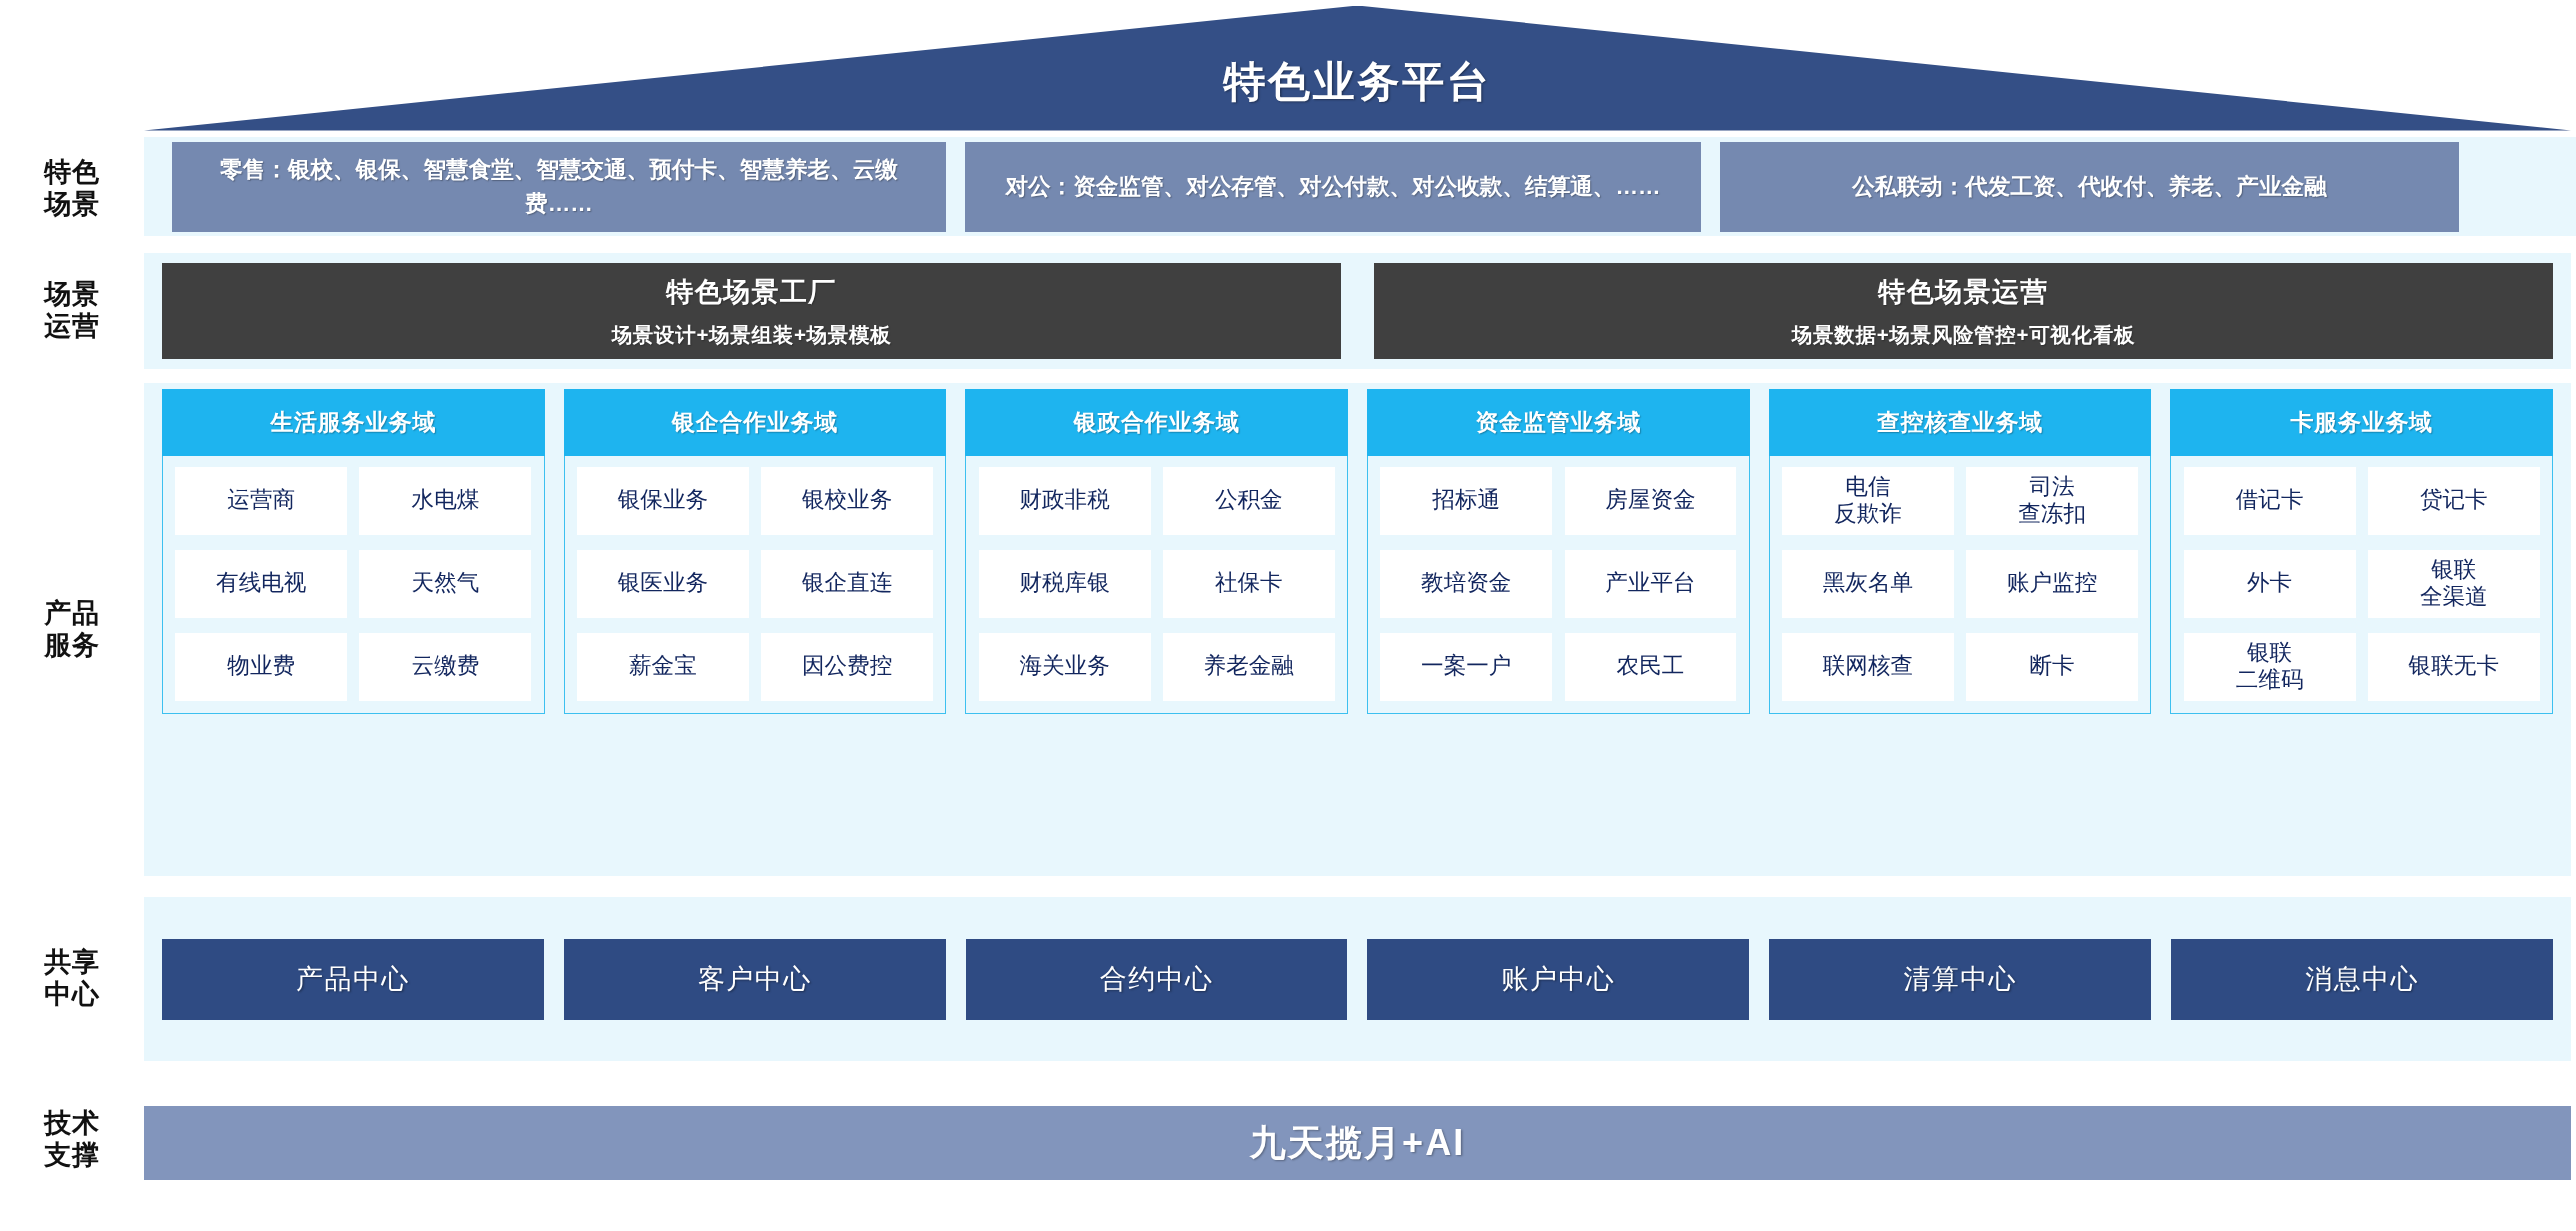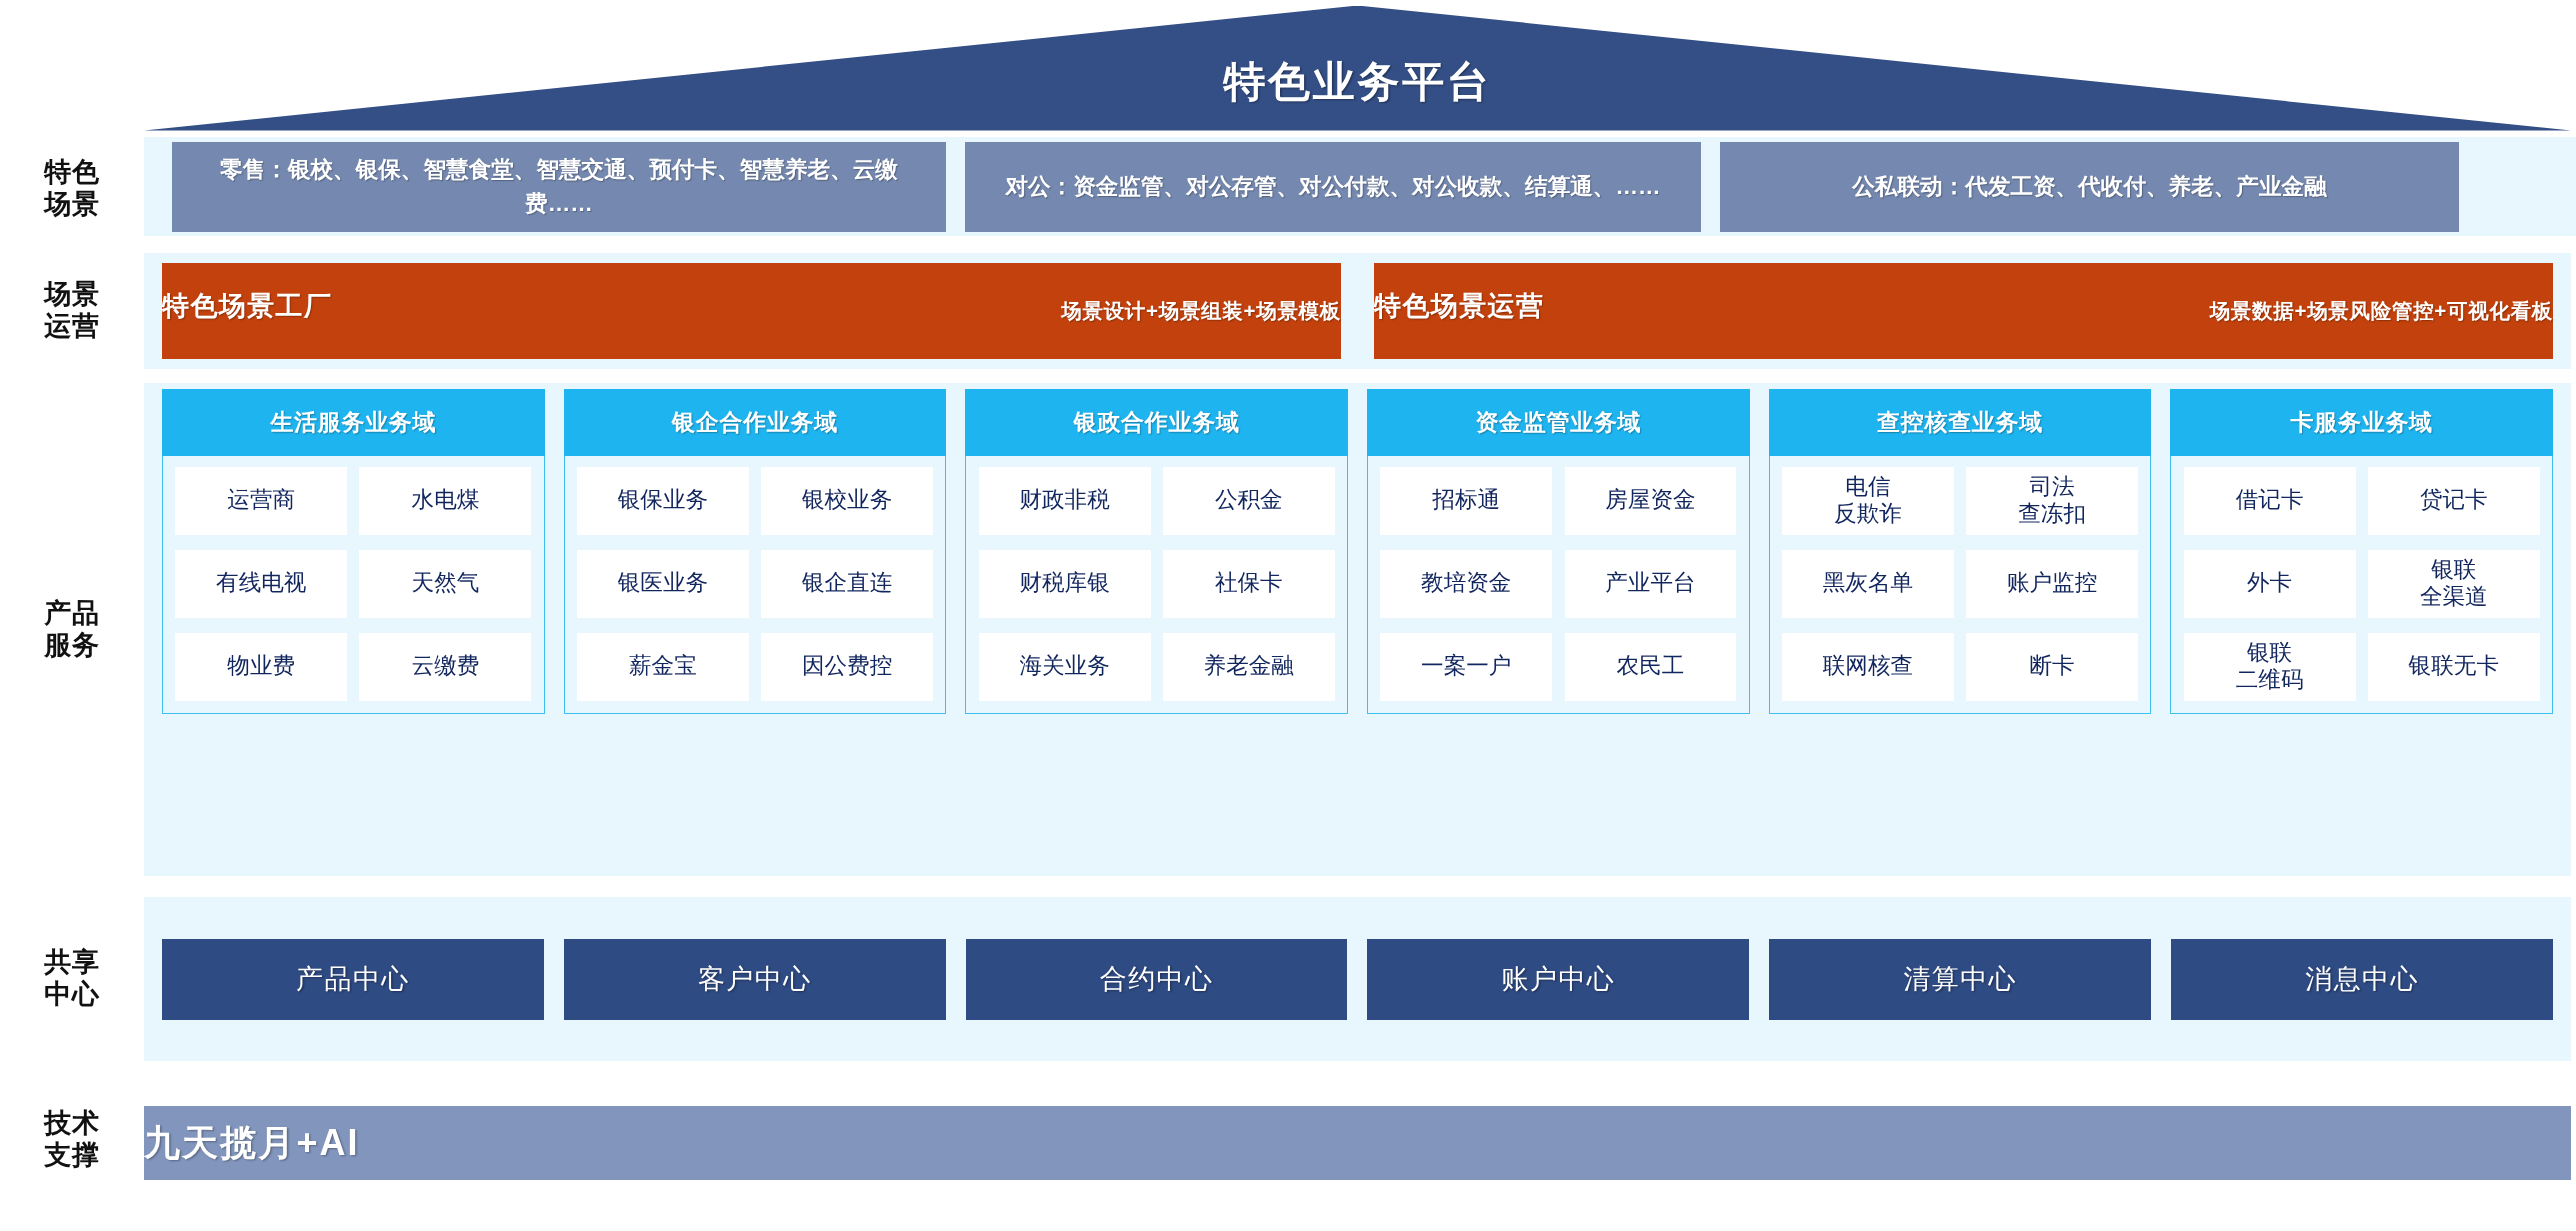--- a/index.html
+++ b/index.html
@@ -38,22 +38,22 @@
     background:#7589B0;color:#ffffff;
     display:flex;align-items:center;justify-content:center;text-align:center;
     font-size:22.6px;font-weight:bold;line-height:1.5;
     padding:9.6px 15px;box-sizing:border-box;height:90px;
     text-shadow:1px 1px 1.4px rgba(0,0,0,.30);
   }
 
   
   .ops-row{display:flex;align-items:stretch;height:100%;gap:33px;}
   .ops-box{
-    flex:1;background:#c2410c;color:#ffffff;
-    display:flex;align-items:center;justify-content:space-between;
+    flex:1;background:#404040;color:#ffffff;
+    display:flex;flex-direction:column;align-items:center;justify-content:center;
     text-shadow:1px 1px 1.4px rgba(0,0,0,.28);
   }
   .ops-title{font-size:27px;font-weight:bold;letter-spacing:1.4px;margin-bottom:11px;}
   .ops-sub{font-size:20.5px;font-weight:bold;letter-spacing:0.7px;}
 
   
   .prod-row{display:flex;height:100%;gap:19px;align-items:flex-start;padding-top:5.5px;box-sizing:border-box;}
   .prod-col{flex:1;display:flex;flex-direction:column;}
   .prod-head{
     background:#1EB4EF;color:#ffffff;height:67px;
@@ -78,21 +78,21 @@
   .share-box{
     flex:1;height:81px;background:#2F4B83;color:#ffffff;
     display:flex;align-items:center;justify-content:center;
     font-size:27px;letter-spacing:1.4px;
     text-shadow:1.4px 1.4px 2.1px rgba(0,0,0,.35);
   }
 
   
   .tech-box{
     position:absolute;left:144px;width:2427px;height:74px;background:#8295BC;
-    display:flex;align-items:center;justify-content:flex-start;
+    display:flex;align-items:center;justify-content:center;
     color:#ffffff;font-size:36px;font-weight:bold;letter-spacing:2.1px;
     text-shadow:1.4px 1.4px 2.1px rgba(0,0,0,.30);
   }
 </style>
 </head>
 <body>
 
 <div class="roof-wrap">
   <div class="roof"></div>
   <div class="roof-title">特色业务平台</div>

